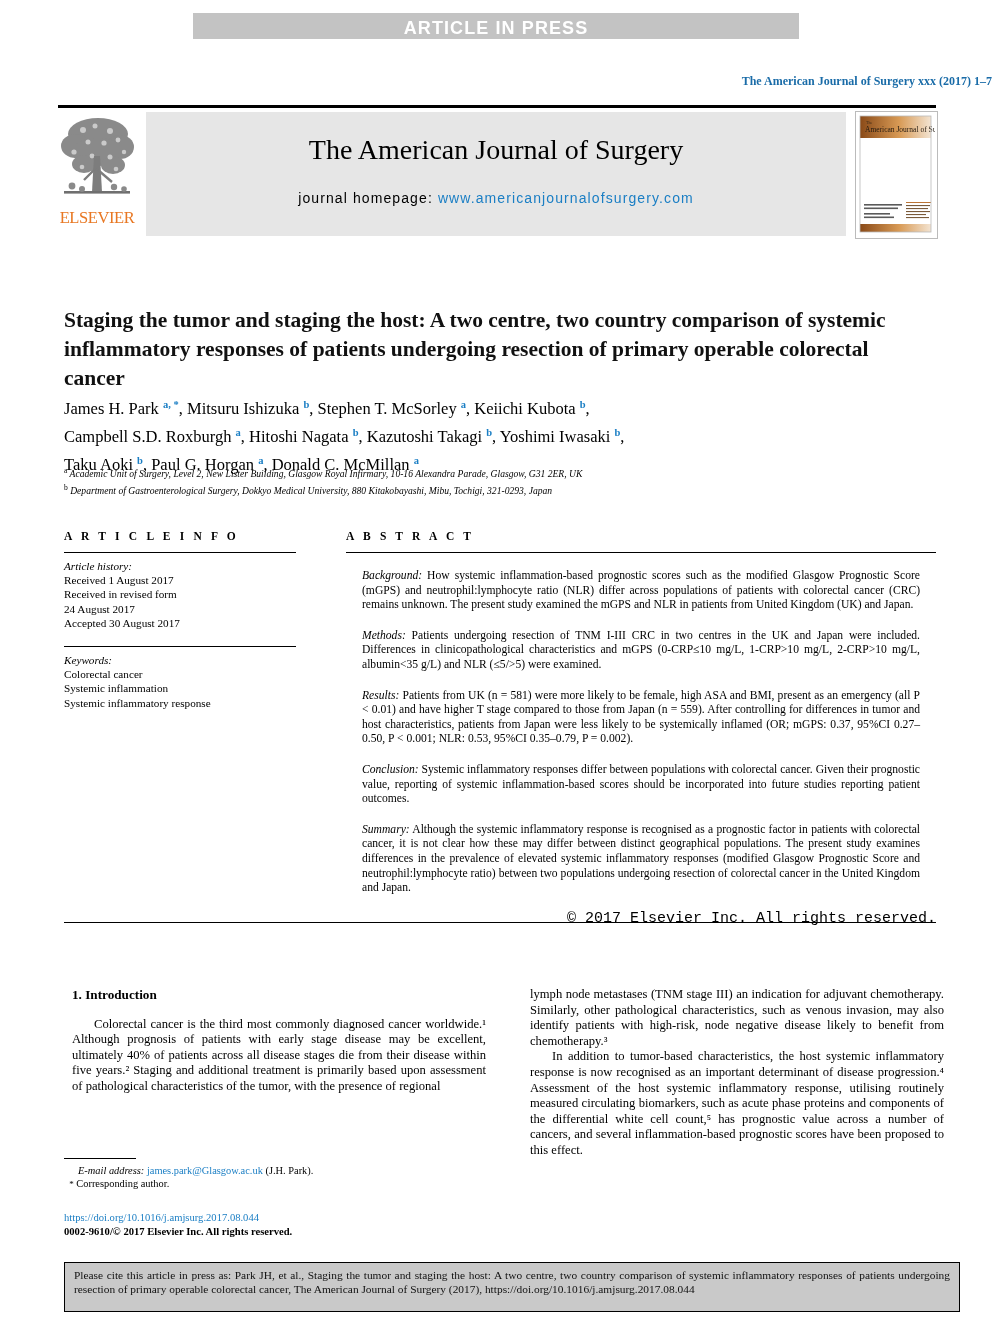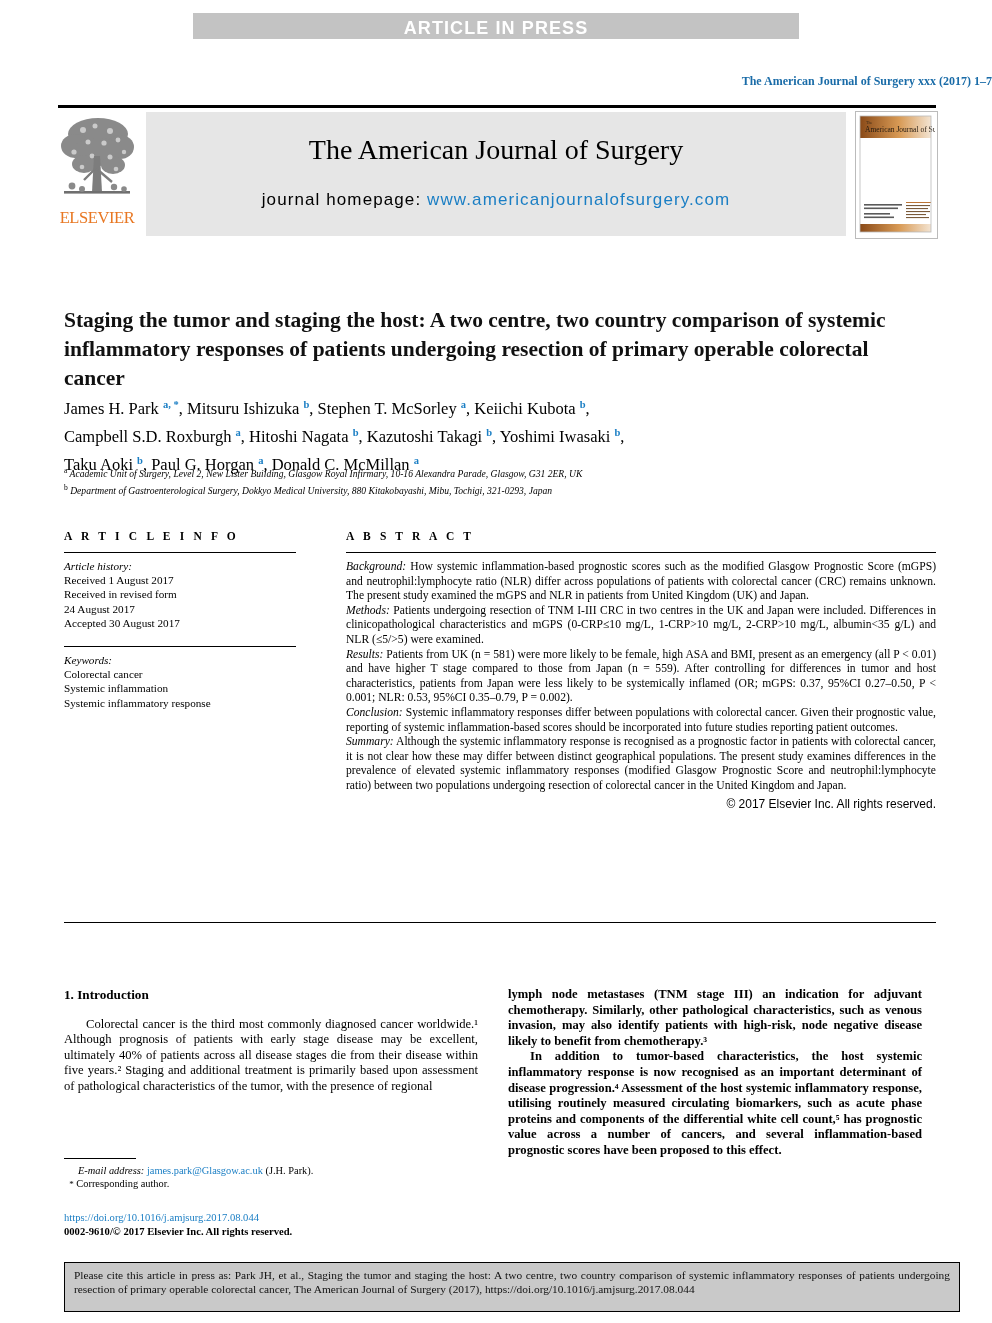--- a/index.html
+++ b/index.html
@@ -101,21 +101,21 @@
     text-decoration: none;
   }
   .journal-name {
     font-family: "Liberation Serif", serif;
     font-size: 28px;
     margin-top: 22px;
     color: #000;
   }
   .homepage-line {
     font-family: "Liberation Sans", sans-serif;
-    font-size: 17px;
+    font-size: 14px;
     letter-spacing: 1.1px;
     margin-top: 24px;
   }
   .homepage-line .hp-url { color: #1a7ec4; }
   .cover-thumb {
     position: absolute;
     left: 797px;
     top: 3px;
     width: 81px;
     height: 126px;
@@ -209,48 +209,48 @@
     margin-top: 6px;
   }
   .info-body .lab { font-style: italic; }
   .abs-body {
     font-family: "Liberation Serif", serif;
     font-size: 11.6px;
     line-height: 14.6px;
     text-align: justify;
     margin-top: 7px;
   }
-  .abs-body p { margin: 0; }
+  .abs-body p { margin: 16px; }
   .abs-body .lead { font-style: italic; }
   .copyline {
     text-align: right;
     margin-top: 3px;
-    font-family: Liberation Sans, sans-serif;
-    font-size: 12px;
+    font-family: Liberation Mono, monospace;
+    font-size: 15px;
   }
   .panel-bottom-rule {
     position: absolute;
     left: 64px;
     top: 922px;
     width: 872px;
     border-top: 1.3px solid #000;
   }
 
   
   .body-col {
     position: absolute;
     top: 987px;
     width: 414px;
     font-family: "Liberation Serif", serif;
     font-size: 12.6px;
     line-height: 15.6px;
     text-align: justify;
   }
-  .body-col.left  { left: 64px; }
-  .body-col.right { left: 508px; font-weight: bold; }
+  .body-col.left  { left: 72px; }
+  .body-col.right { left: 530px; }
   .body-col h2 {
     font-family: "Liberation Serif", serif;
     font-size: 13.2px;
     font-weight: bold;
     margin: 0 0 14px 0;
   }
   .body-col p { margin: 0; text-indent: 22px; }
   .body-col p + p { margin-top: 0; }
 
   

